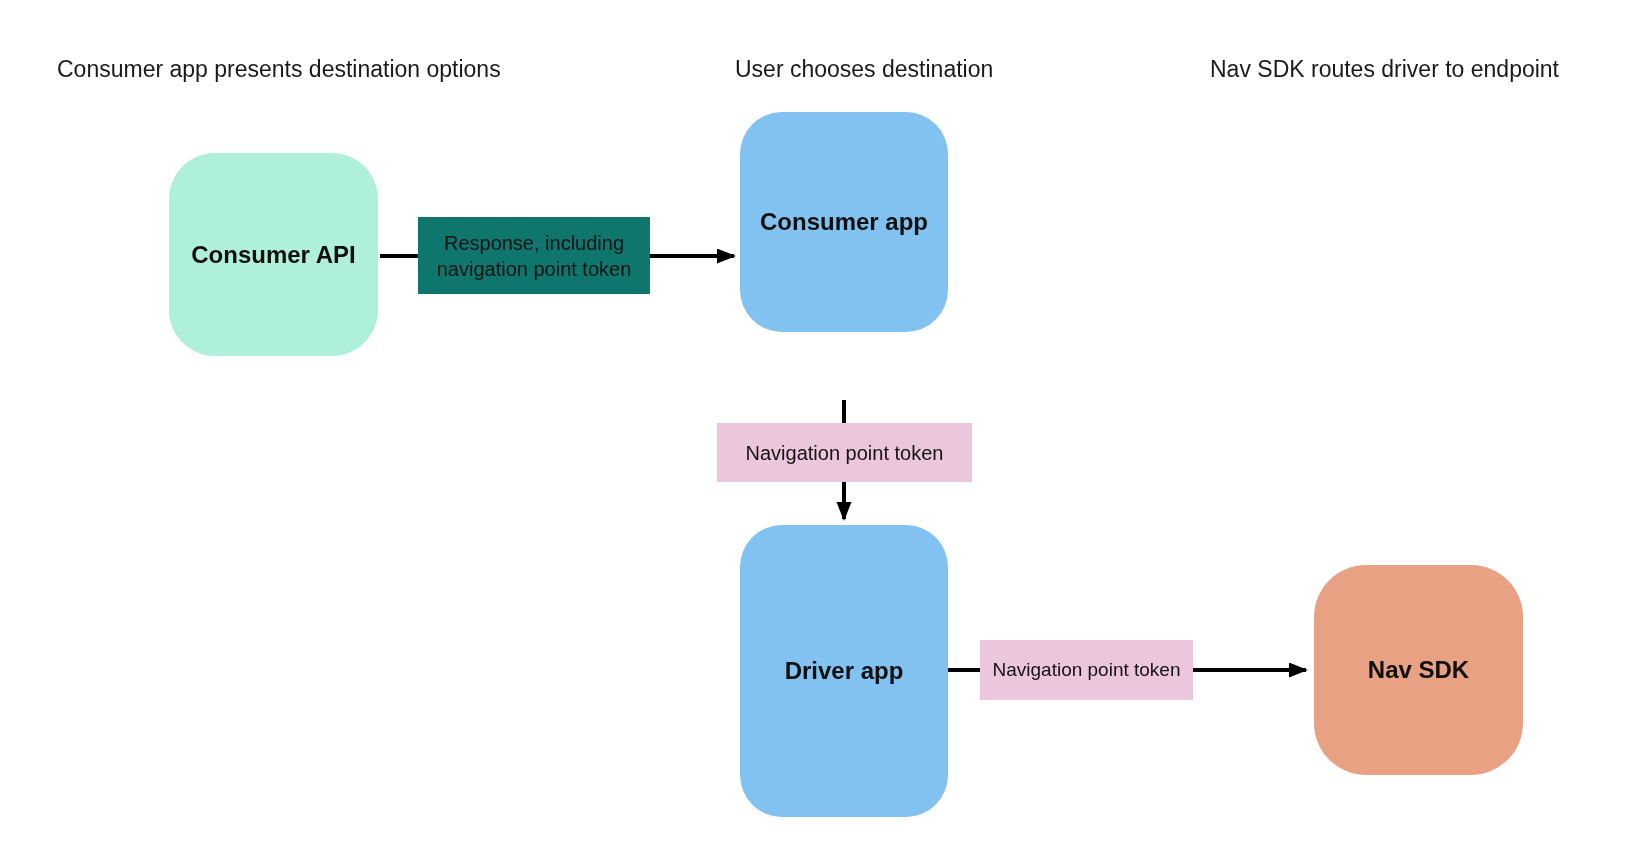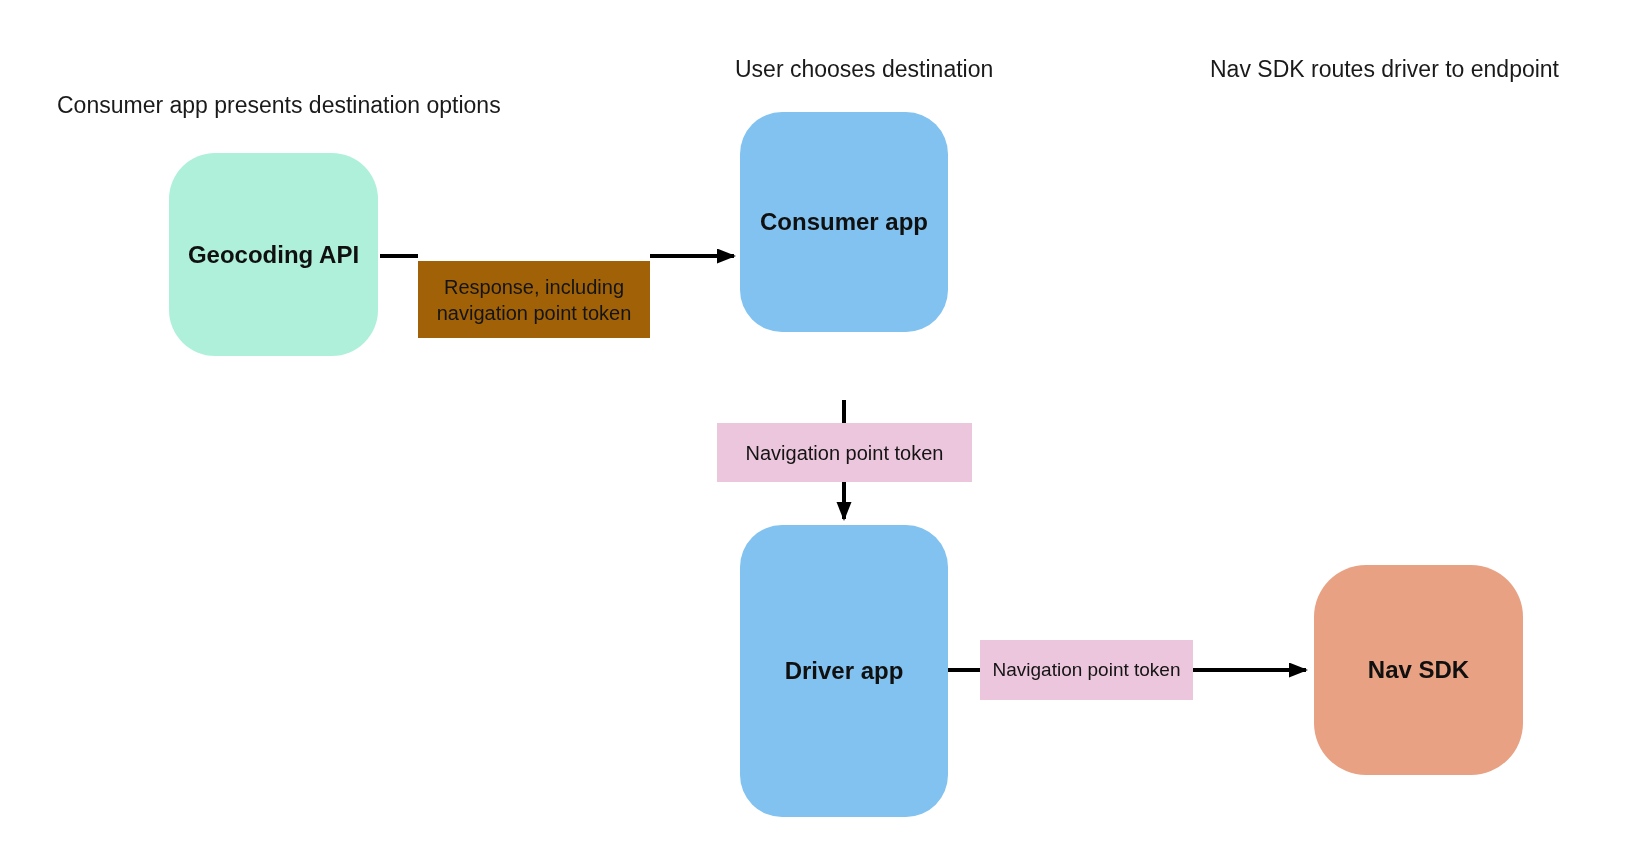--- a/index.html
+++ b/index.html
@@ -12,21 +12,21 @@
     overflow: hidden;
   }
   .stage-header {
     position: absolute;
     top: 56px;
     font-size: 23px;
     color: #1a1a1a;
     white-space: nowrap;
     z-index: 3;
   }
-  #header-1 { left: 57px; margin-top: 36px; }
+  #header-1 { left: 57px; }
   #header-2 { left: 735px; }
   #header-3 { left: 1210px; }
 
   .node {
     position: absolute;
     display: flex;
     align-items: center;
     justify-content: center;
     font-size: 24px;
     font-weight: 700;
@@ -67,21 +67,21 @@
 </head>
 <body>
 
 <div id="canvas">
 
   <div class="stage-header" id="header-1">Consumer app presents destination options</div>
   <div class="stage-header" id="header-2">User chooses destination</div>
   <div class="stage-header" id="header-3">Nav SDK routes driver to endpoint</div>
 
   <div class="node" id="node-geocoding" style="background-color: rgb(175, 240, 218);">
-    <span>Geocoding API</span>
+    <span>Consumer API</span>
   </div>
   <div class="node" id="node-consumer" style="background-color: rgb(130, 194, 240);">
     <span>Consumer app</span>
   </div>
   <div class="node" id="node-navsdk" style="background-color: rgb(232, 161, 131);">
     <span>Nav SDK</span>
   </div>
   <div class="node" id="node-driver" style="background-color: rgb(130, 194, 240);">
     <span>Driver app</span>
   </div>
@@ -92,17 +92,17 @@
         <polygon points="0,0 19,7.5 0,15" fill="#000000"></polygon>
       </marker>
     </defs>
     <line class="arrow-line" x1="380" y1="256" x2="418" y2="256"></line>
     <line class="arrow-line" x1="650" y1="256" x2="734" y2="256" marker-end="url(#ah)"></line>
     <line class="arrow-line" x1="844" y1="400" x2="844" y2="519" marker-end="url(#ah)"></line>
     <line class="arrow-line" x1="948" y1="670" x2="985" y2="670"></line>
     <line class="arrow-line" x1="1193" y1="670" x2="1306" y2="670" marker-end="url(#ah)"></line>
   </svg>
 
-  <div class="edge-label" id="label-response" style="background-color: #a16207; margin-top: 44px;">Response, including navigation point token</div>
+  <div class="edge-label" id="label-response" style="background-color: #0f766e;">Response, including navigation point token</div>
   <div class="edge-label" id="label-token-mid" style="background-color: rgb(236, 198, 220);">Navigation point token</div>
   <div class="edge-label" id="label-token-right" style="background-color: rgb(236, 198, 220);">Navigation point token</div>
 
 </div>
 
 </body></html>

